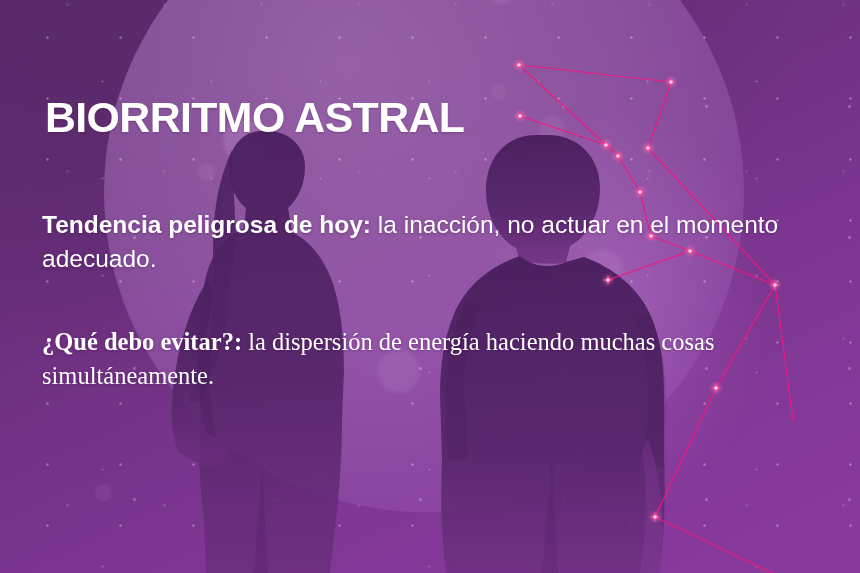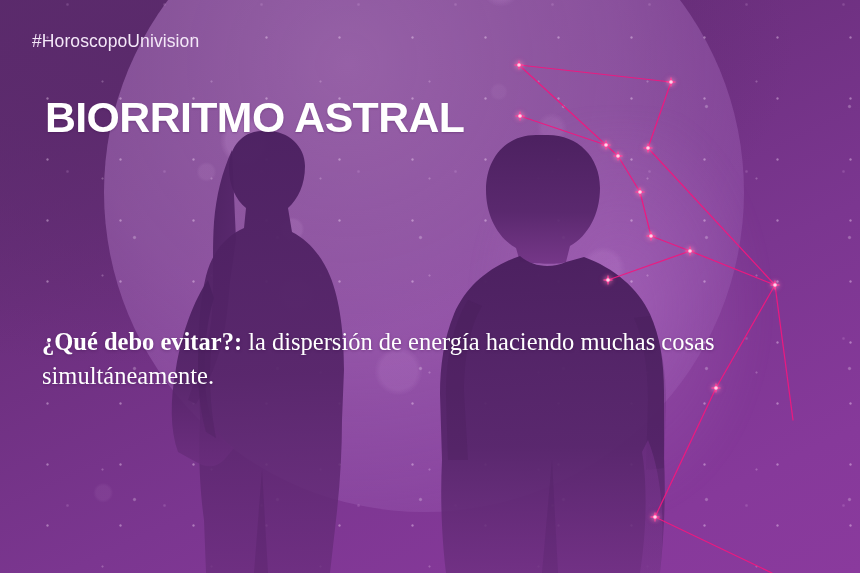--- a/index.html
+++ b/index.html
@@ -277,21 +277,21 @@
         <use href="#starNode" x="608" y="280"></use>
         <use href="#starNode" x="775" y="285"></use>
         <use href="#starNode" x="716" y="388"></use>
         <use href="#starNode" x="655" y="517"></use>
       </g>
     </svg>
   </div>
 
   <div id="content">
 
-    <div id="hashtag">#HoroscopoUnivision</div>
 
     <h1 id="title">BIORRITMO ASTRAL</h1>
 
+    <p class="para" id="para1"><b>Tendencia peligrosa de hoy:</b><span> la inacción, no actuar en el momento adecuado.</span></p>
 
     <p class="para" id="para2"><b>¿Qué debo evitar?:</b><span> la dispersión de energía haciendo muchas cosas simultáneamente.</span></p>
 
   </div>
 </div>
 
 </body></html>

